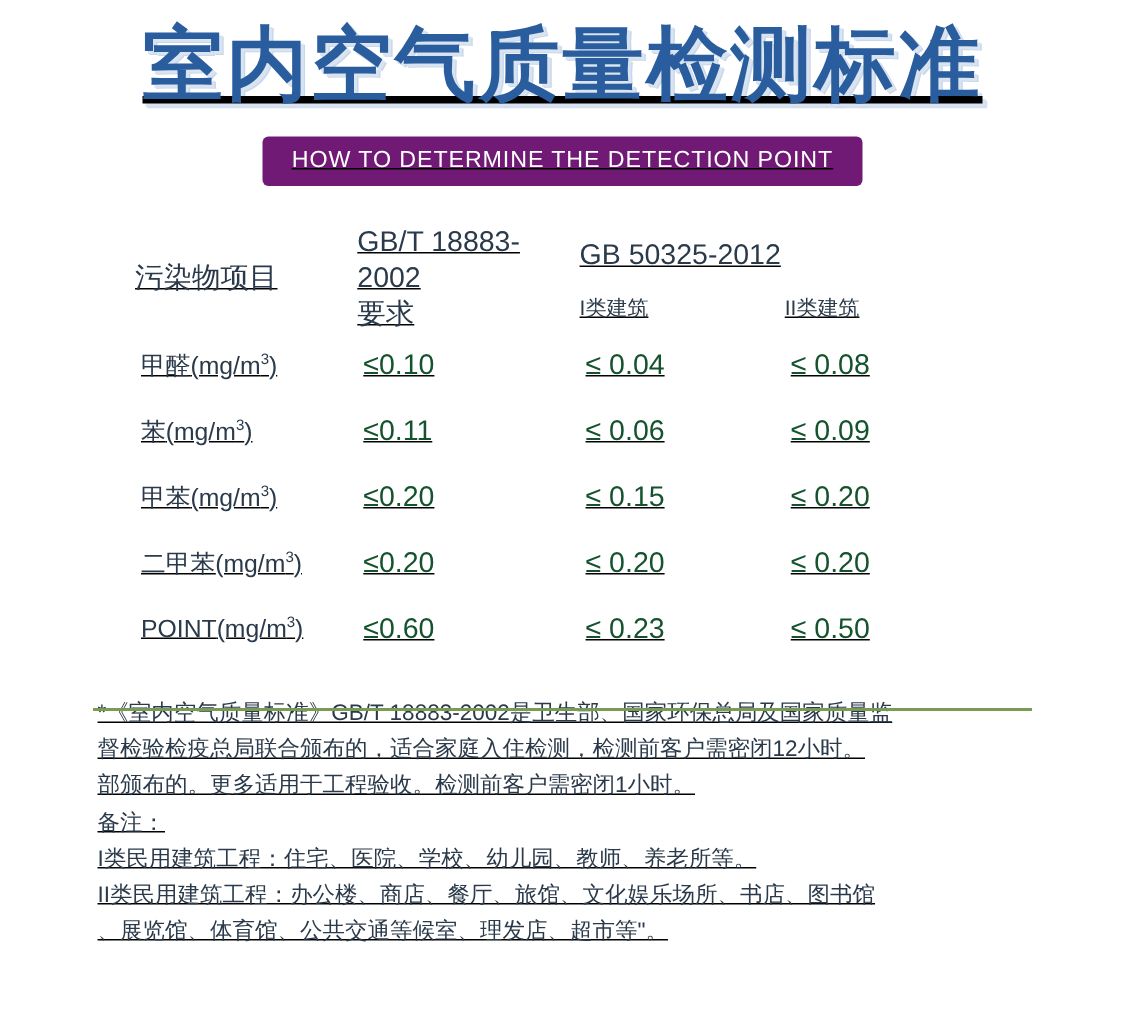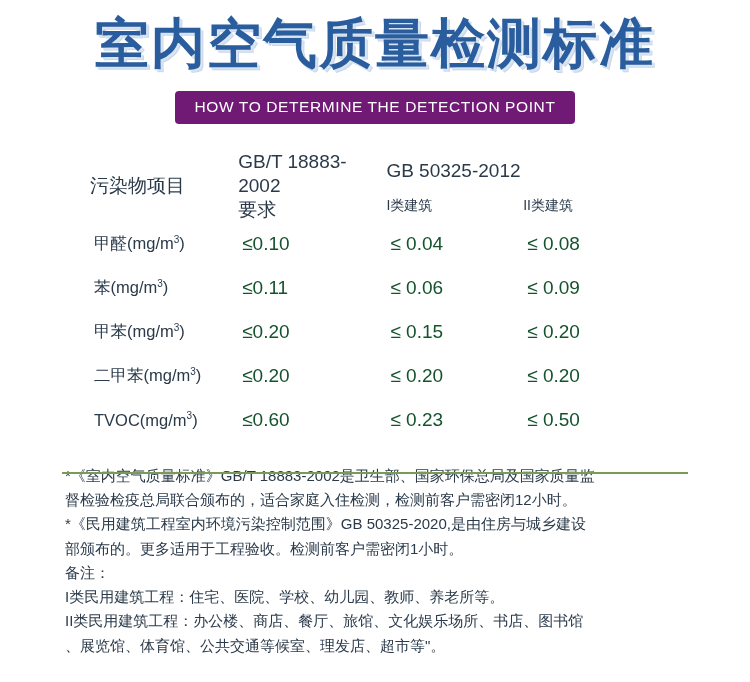--- a/index.html
+++ b/index.html
@@ -11,20 +11,21 @@
     height: 682px;
     background: #ffffff;
     font-family: "Liberation Sans", sans-serif;
     overflow: hidden;
   }
   .page {
     position: relative;
     width: 750px;
     height: 496px;
     box-sizing: border-box;
+    text-decoration: underline;
   }
 
   
   .title-wrap {
     text-align: center;
     padding-top: 14px;
   }
   .main-title {
     font-size: 54px;
     font-weight: bold;
@@ -186,33 +187,32 @@
         </tr>
 
         <tr>
           <td class="cell-name thin-line"><span>二甲苯</span><span>(mg/m</span><sup>3</sup><span>)</span></td>
           <td class="cell thin-line vline-l vline-r">≤0.20</td>
           <td class="cell thin-line">≤ 0.20</td>
           <td class="cell thin-line vline-l">≤ 0.20</td>
         </tr>
 
         <tr>
-          <td class="cell-name thick-line"><span>TVOC</span><span>(mg/m</span><sup>3</sup><span>)</span></td>
+          <td class="cell-name thick-line"><span>POINT</span><span>(mg/m</span><sup>3</sup><span>)</span></td>
           <td class="cell thick-line vline-l vline-r">≤0.60</td>
           <td class="cell thick-line">≤ 0.23</td>
           <td class="cell thick-line vline-l">≤ 0.50</td>
         </tr>
       </tbody>
     </table>
   </div>
 
   <div class="notes">
     <p>*《室内空气质量标准》GB/T 18883-2002是卫生部、国家环保总局及国家质量监</p>
     <p>督检验检疫总局联合颁布的，适合家庭入住检测，检测前客户需密闭12小时。</p>
-    <p>*《民用建筑工程室内环境污染控制范围》GB 50325-2020,是由住房与城乡建设</p>
     <p>部颁布的。更多适用于工程验收。检测前客户需密闭1小时。</p>
     <p>备注：</p>
     <p>I类民用建筑工程：住宅、医院、学校、幼儿园、教师、养老所等。</p>
     <p>II类民用建筑工程：办公楼、商店、餐厅、旅馆、文化娱乐场所、书店、图书馆</p>
     <p>、展览馆、体育馆、公共交通等候室、理发店、超市等"。</p>
   </div>
 
   <div class="bottom-rule"></div>
 </div>
 

